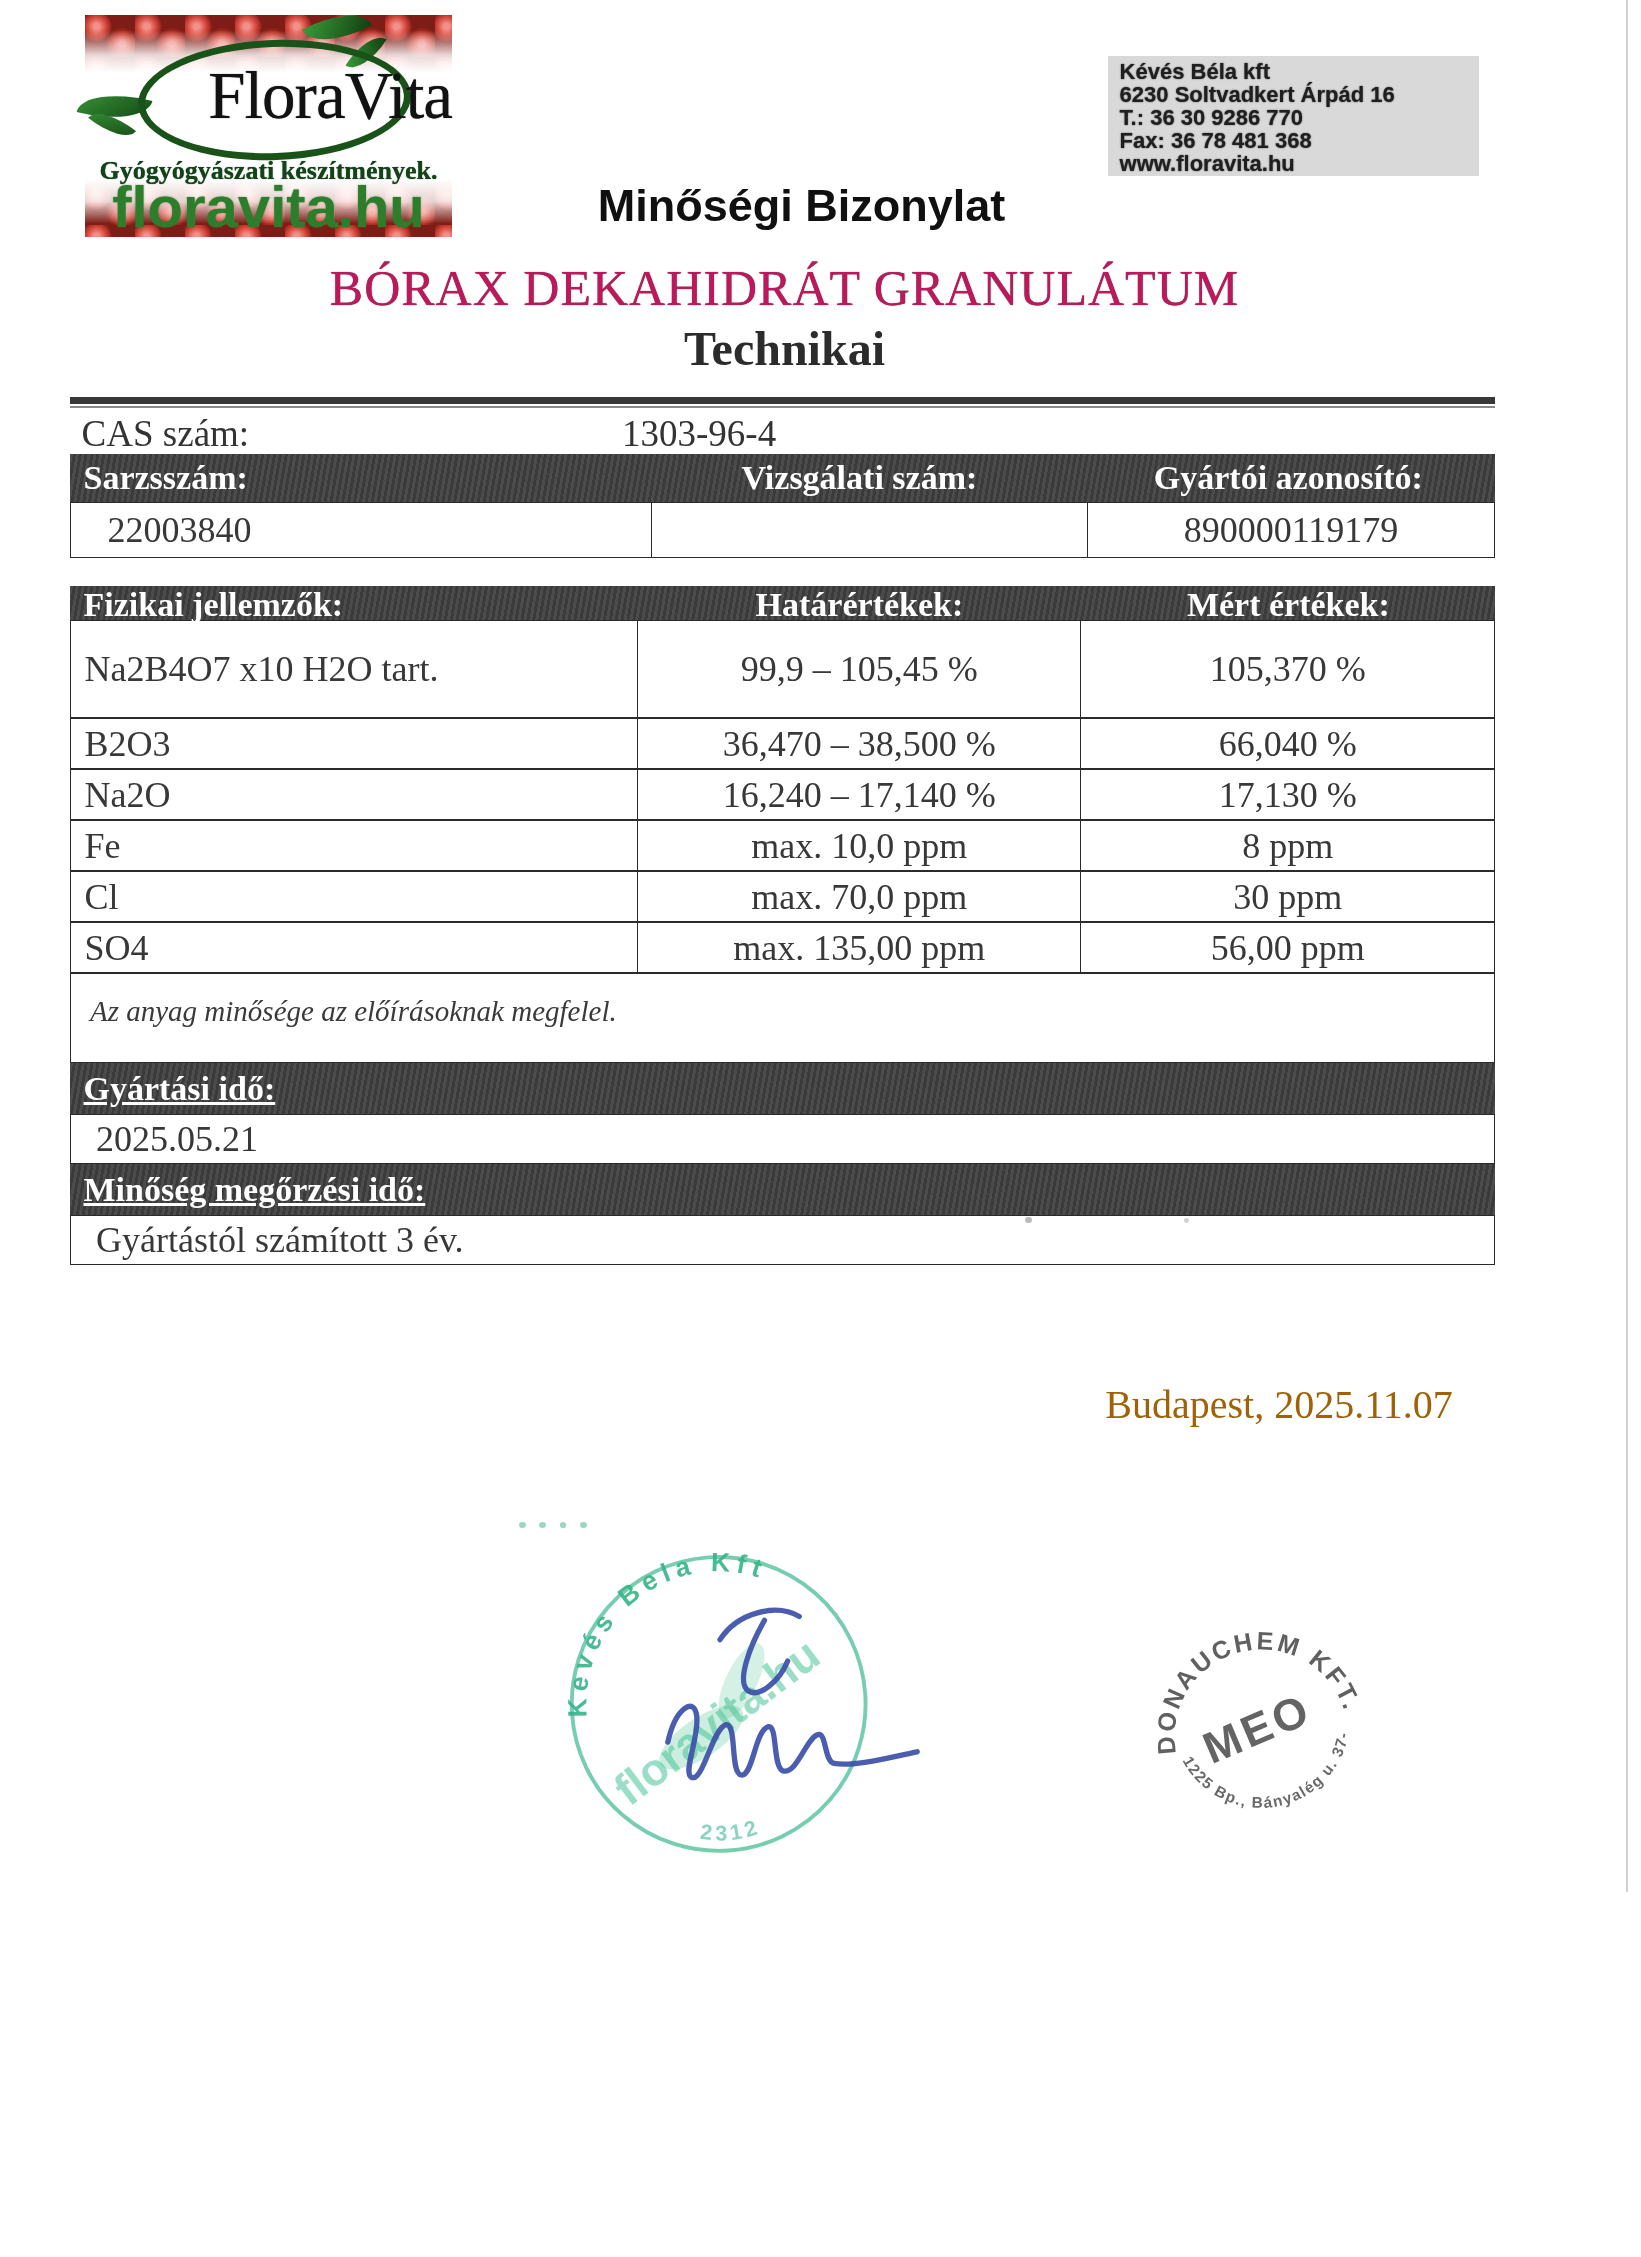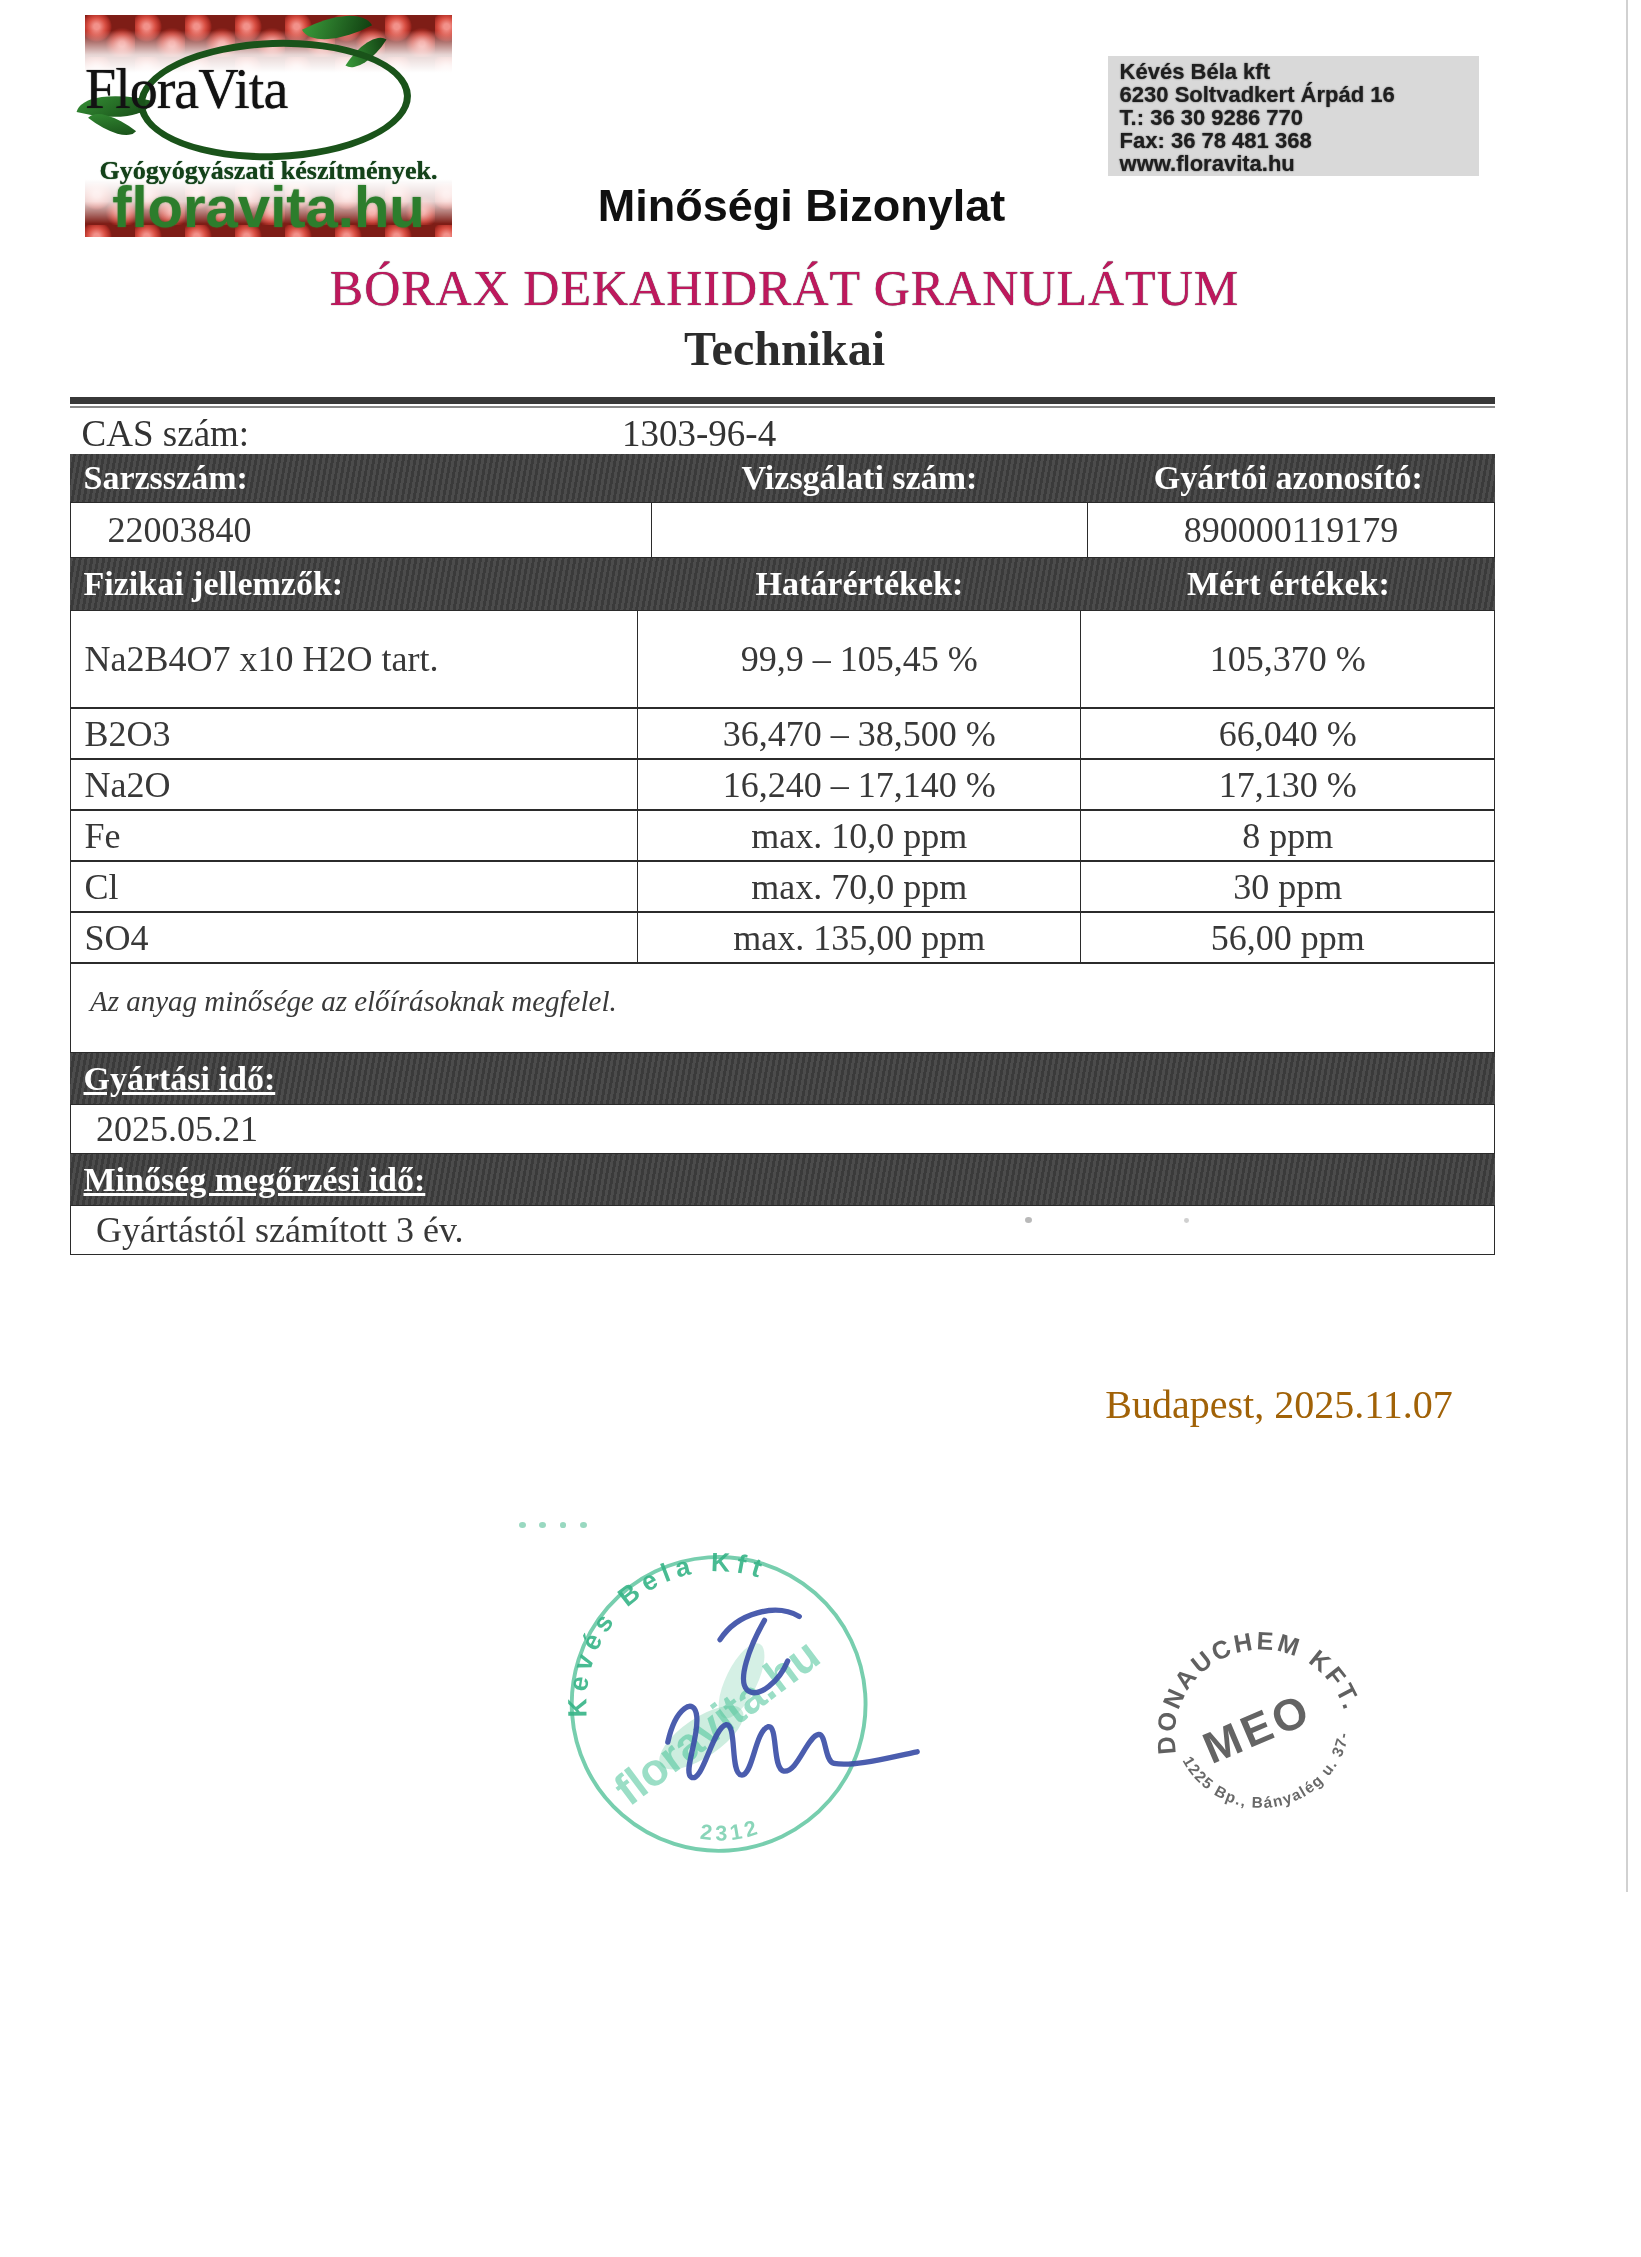--- a/index.html
+++ b/index.html
@@ -11,22 +11,22 @@
         background-color:#7e1d16;
         background-image:
           radial-gradient(circle at 11.6px 11.6px, #f2918a 2.9px, #d94f43 8.7px, #a82a22 13.5px, rgba(120,20,15,0) 15.4px),
           radial-gradient(circle at 37px 29px, #ef857d 2.9px, #cc4237 9.7px, #93251d 14.5px, rgba(120,20,15,0) 16.4px);
         background-size:50px 42px;}
   .logo-fade{position:absolute;inset:0;
         background:linear-gradient(180deg, rgba(255,255,255,0) 0 7%, rgba(255,255,255,.82) 18%,
                    #ffffff 26% 74%, rgba(255,255,255,.8) 84%, rgba(255,255,255,0) 94%);}
   .logo-ellipse{position:absolute;left:53px;top:25px;width:259px;height:106px;
         border:7.7px solid #1a531a;border-radius:50%;transform:rotate(-2deg);}
-  .logo-brand{position:absolute;left:0;top:42px;width:100%;text-align:left;
-        font-family:"Liberation Serif",serif;font-size:56px;font-weight:500;color:#121212;
+  .logo-brand{position:absolute;left:0;top:42px;width:100%;text-align:right;
+        font-family:"Liberation Serif",serif;font-size:67px;font-weight:500;color:#121212;
         letter-spacing:-1px;text-shadow:0 0 1px #222;}
   .leaf{position:absolute;background:linear-gradient(135deg,#3a9a3a,#113f11);}
   .leaf-a{left:220px;top:-1.9px;width:64px;height:29px;border-radius:0 100% 0 100%;transform:rotate(-28deg);}
   .leaf-b{left:259px;top:27px;width:44px;height:21px;border-radius:0 100% 0 100%;transform:rotate(-58deg);}
   .leaf-c{left:-5.8px;top:77px;width:71px;height:29px;border-radius:100% 0 100% 0;transform:rotate(14deg);}
   .leaf-d{left:3.9px;top:100px;width:46px;height:19.3px;border-radius:100% 0 100% 0;transform:rotate(38deg);}
   .logo-tagline{position:absolute;left:0;top:141px;width:100%;text-align:center;
         font-family:"Liberation Serif",serif;font-weight:700;font-size:26px;color:#14421a;
         text-shadow:0 0 1px #1a4a1f;}
   .logo-site{position:absolute;left:0;top:164px;width:100%;text-align:center;
@@ -63,21 +63,21 @@
   .bar .c1{padding-left:13.5px;}
   .bar .c2,.bar .c3{text-align:center;}
   .row{display:grid;grid-template-columns:39.8% 31.2% 29%;align-items:center;
         background:#ffffff;border:1.9px solid #2b2b2b;box-sizing:border-box;
         font-size:36px;color:#383838;}
   .row .c1{padding-left:13.5px;}
   .row .c2,.row .c3{text-align:center;}
   .row .c2{border-left:1.9px solid #2b2b2b;border-right:1.9px solid #2b2b2b;align-self:stretch;
         display:flex;align-items:center;justify-content:center;}
   .h-bar1{height:48px;}  .h-vals{height:56px;padding-left:23px;}
-  .h-bar2{height:52px;}  .h-r1{height:98px;}
+  .h-bar2{height:34px;margin-top:28px;}  .h-r1{height:98px;}
   .h-r{height:51px;}
   .note-box{background:#fff;border:1.9px solid #2b2b2b;box-sizing:border-box;height:90px;
         font-style:italic;font-size:29px;color:#3a3a3a;padding:21px 0 0 19px;}
   .full-bar{height:51px;display:flex;align-items:center;
         background-color:#3e3e3e;
         background-image:repeating-linear-gradient(100deg, rgba(255,255,255,.07) 0 2.9px, rgba(0,0,0,.06) 2.9px 5.8px);
         color:#fff;font-weight:700;font-size:34px;padding-left:13.5px;box-sizing:border-box;text-decoration:underline;}
   .full-row{height:50px;display:flex;align-items:center;background:#fff;
         border:1.9px solid #2b2b2b;box-sizing:border-box;font-size:36px;color:#383838;padding-left:25px;font-family:Liberation Serif, serif;}
 

